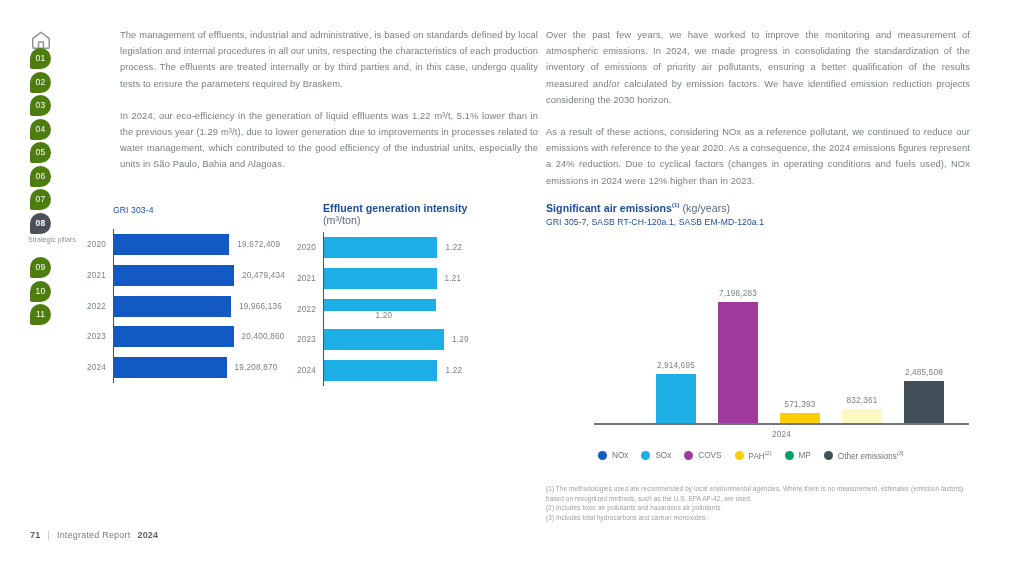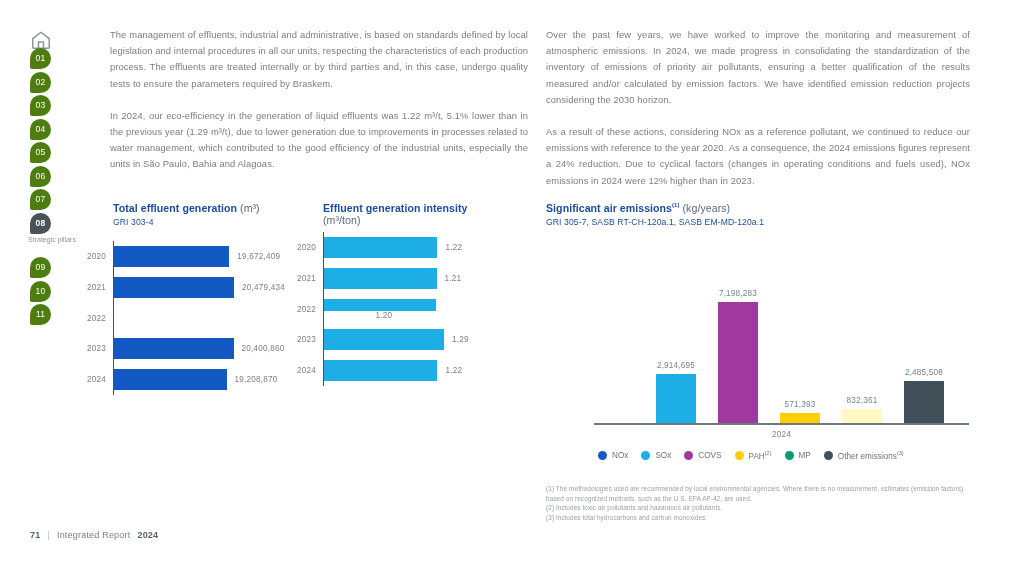--- a/index.html
+++ b/index.html
@@ -74,21 +74,21 @@
   
   .col-text {
     position: absolute;
     top: 27px;
     font-size: 9.4px;
     line-height: 16.2px;
     color: #777f84;
     letter-spacing: .08px;
     text-align: justify;
   }
-  #text-col-left  { left: 110px; width: 418px; }
+  #text-col-left  { left: 120px; width: 418px; }
   #text-col-right { left: 546px; width: 424px; }
   .col-text p { margin: 0 0 16px 0; }
 
   
   .chart-title {
     color: #1b4c9e;
     font-size: 10.6px;
     font-weight: bold;
     letter-spacing: .05px;
   }
@@ -242,37 +242,37 @@
 <div class="col-text" id="text-col-left">
   <p>The management of effluents, industrial and administrative, is based on standards defined by local legislation and internal procedures in all our units, respecting the characteristics of each production process. The effluents are treated internally or by third parties and, in this case, undergo quality tests to ensure the parameters required by Braskem.</p>
   <p>In 2024, our eco-efficiency in the generation of liquid effluents was 1.22 m³/t, 5.1% lower than in the previous year (1.29 m³/t), due to lower generation due to improvements in processes related to water management, which contributed to the good efficiency of the industrial units, especially the units in São Paulo, Bahia and Alagoas.</p>
 </div>
 <div class="col-text" id="text-col-right">
   <p>Over the past few years, we have worked to improve the monitoring and measurement of atmospheric emissions. In 2024, we made progress in consolidating the standardization of the inventory of emissions of priority air pollutants, ensuring a better qualification of the results measured and/or calculated by emission factors. We have identified emission reduction projects considering the 2030 horizon.</p>
   <p>As a result of these actions, considering NOx as a reference pollutant, we continued to reduce our emissions with reference to the year 2020. As a consequence, the 2024 emissions figures represent a 24% reduction. Due to cyclical factors (changes in operating conditions and fuels used), NOx emissions in 2024 were 12% higher than in 2023.</p>
 </div>
 
 <div class="hbar-chart" id="chart-effluent-total">
-  <div class="chart-title">
-    <span>Total effluent generation</span>
-    <span class="unit">(m³)</span>
-  </div>
   <div class="chart-sub">GRI 303-4</div>
   <div class="hbar-plot">
       <div class="hbar-cat" style="top: 10.9px; left: -40px;">2020</div>
       <div class="hbar-row" style="top: 4.9px;">
         <div class="hbar-fill" style="width: 115.271px; background: rgb(18, 89, 195);"></div>
         <span class="hbar-value">19,672,409</span>
       </div>
       <div class="hbar-cat" style="top: 41.7px; left: -40px;">2021</div>
       <div class="hbar-row" style="top: 35.7px;">
         <div class="hbar-fill" style="width: 120px; background: rgb(18, 89, 195);"></div>
         <span class="hbar-value">20,479,434</span>
       </div>
       <div class="hbar-cat" style="top: 72.5px; left: -40px;">2022</div>
+      <div class="hbar-row" style="top: 66.5px;">
+        <div class="hbar-fill" style="width: 116.992px; background: rgb(18, 89, 195);"></div>
+        <span class="hbar-value">19,966,136</span>
+      </div>
       <div class="hbar-cat" style="top: 103.3px; left: -40px;">2023</div>
       <div class="hbar-row" style="top: 97.3px;">
         <div class="hbar-fill" style="width: 119.54px; background: rgb(18, 89, 195);"></div>
         <span class="hbar-value">20,400,860</span>
       </div>
       <div class="hbar-cat" style="top: 134.1px; left: -40px;">2024</div>
       <div class="hbar-row" style="top: 128.1px;">
         <div class="hbar-fill" style="width: 112.555px; background: rgb(18, 89, 195);"></div>
         <span class="hbar-value">19,208,870</span>
       </div>

